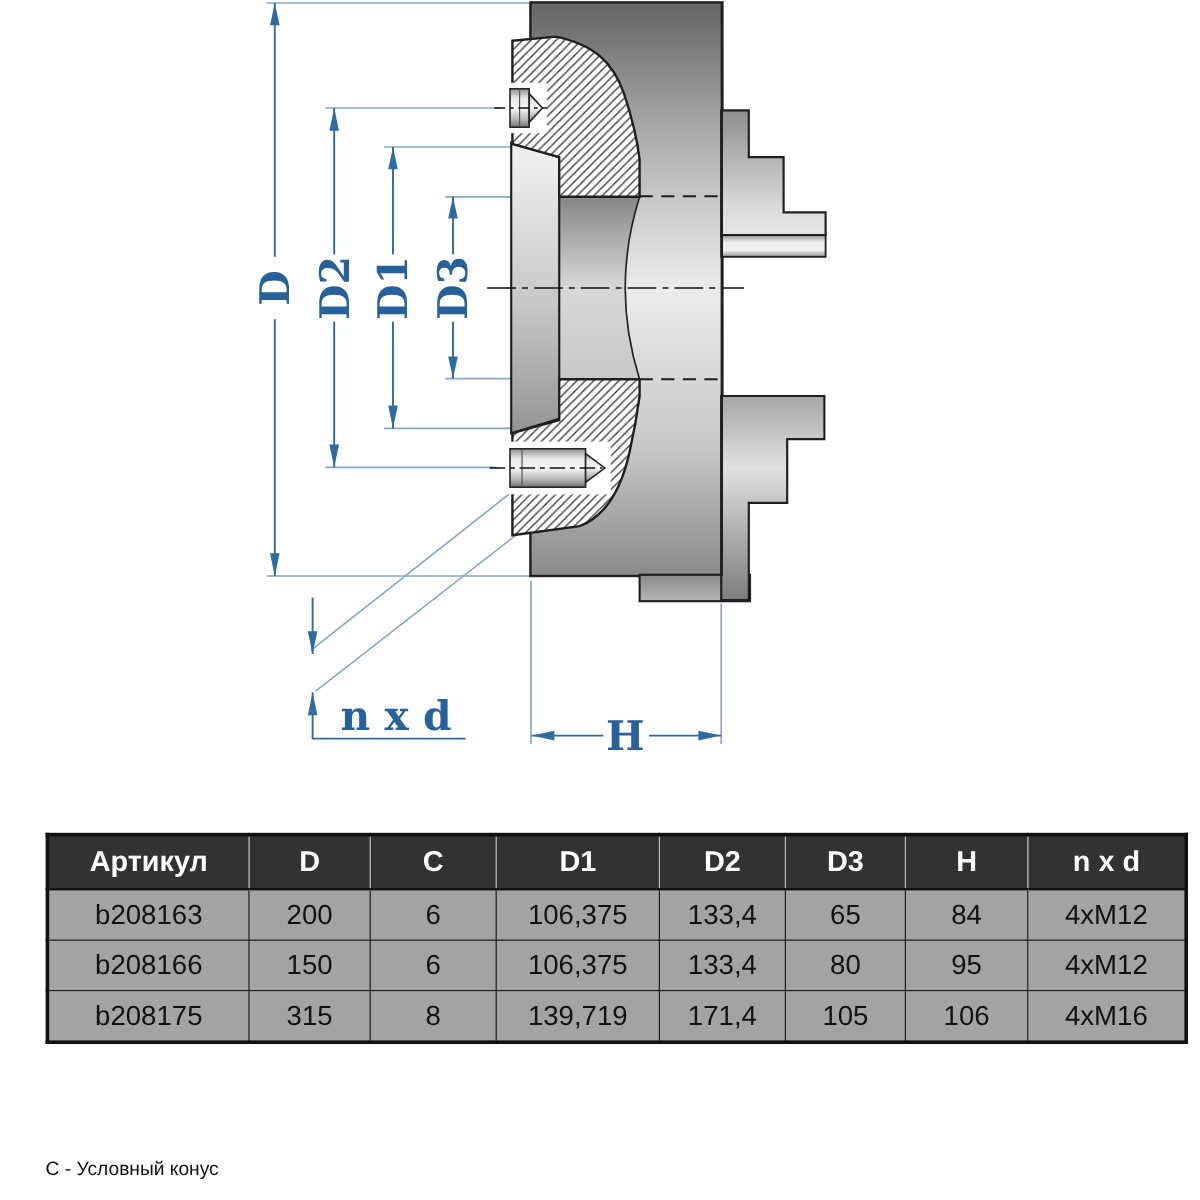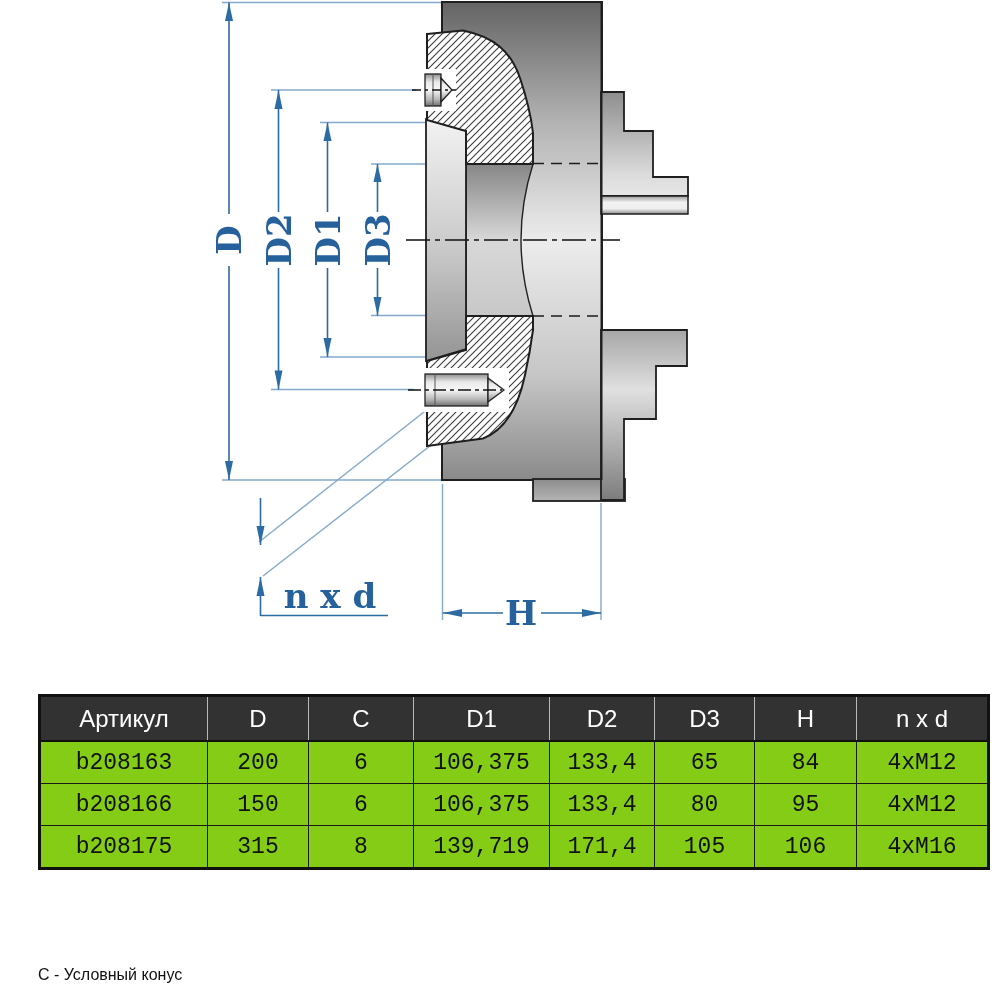--- a/index.html
+++ b/index.html
@@ -3,25 +3,25 @@
 <meta charset="utf-8">
 <style>
   html,body{margin:0;padding:0;background:#ffffff;}
   .page{position:relative;width:1000px;height:1000px;background:#fff;overflow:hidden;
         font-family:"Liberation Sans",sans-serif;}
   .drawing{position:absolute;left:0;top:0;}
   .dim-label{font-family:"DejaVu Serif","Liberation Serif",serif;font-weight:bold;
              font-size:34px;fill:#27619c;}
   .spec-table{position:absolute;left:38px;top:694px;border-collapse:collapse;
               table-layout:fixed;width:924px;}
-  .spec-table th{background:#323232;color:#ffffff;font-weight:normal;font-size:24px;
+  .spec-table th{background:#323232;color:#ffffff;font-weight:bold;font-size:24px;
                  height:41px;text-align:center;vertical-align:middle;
                  border:1px solid #b9b9b9;border-top:none;}
   .spec-table td{font-size:23px;color:#111;height:39px;text-align:center;
-                 vertical-align:middle;border:1.6px solid #1a1a1a;background:#84cc16;font-family:Liberation Mono, monospace;}
+                 vertical-align:middle;border:1.6px solid #1a1a1a;background:#a3a3a3;}
   .spec-table{border:3px solid #111;}
   .spec-table th{border-bottom:2.5px solid #111;}
   .footnote{position:absolute;left:38px;top:966px;font-size:16px;color:#111;}
 </style>
 </head>
 <body>
 
 <div class="page">
 
   <svg class="drawing" width="1000" height="660" viewBox="0 0 1000 660">

